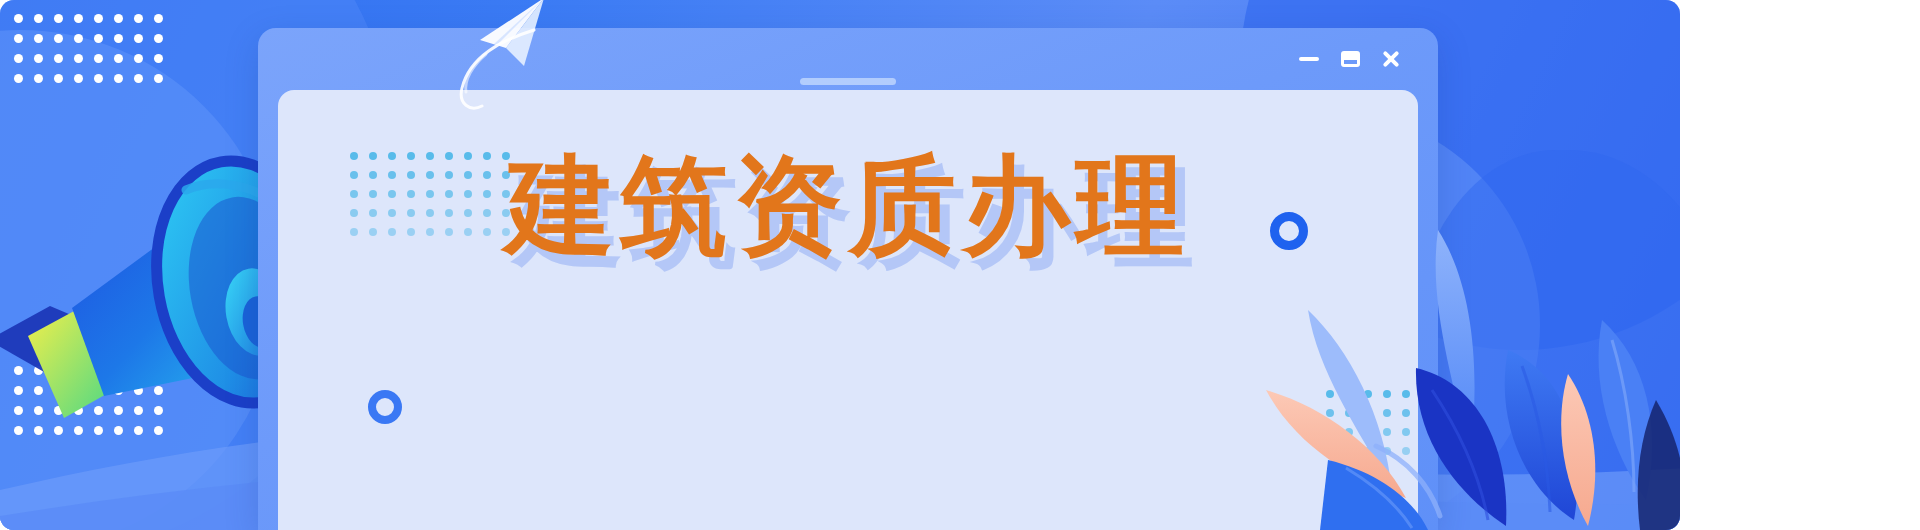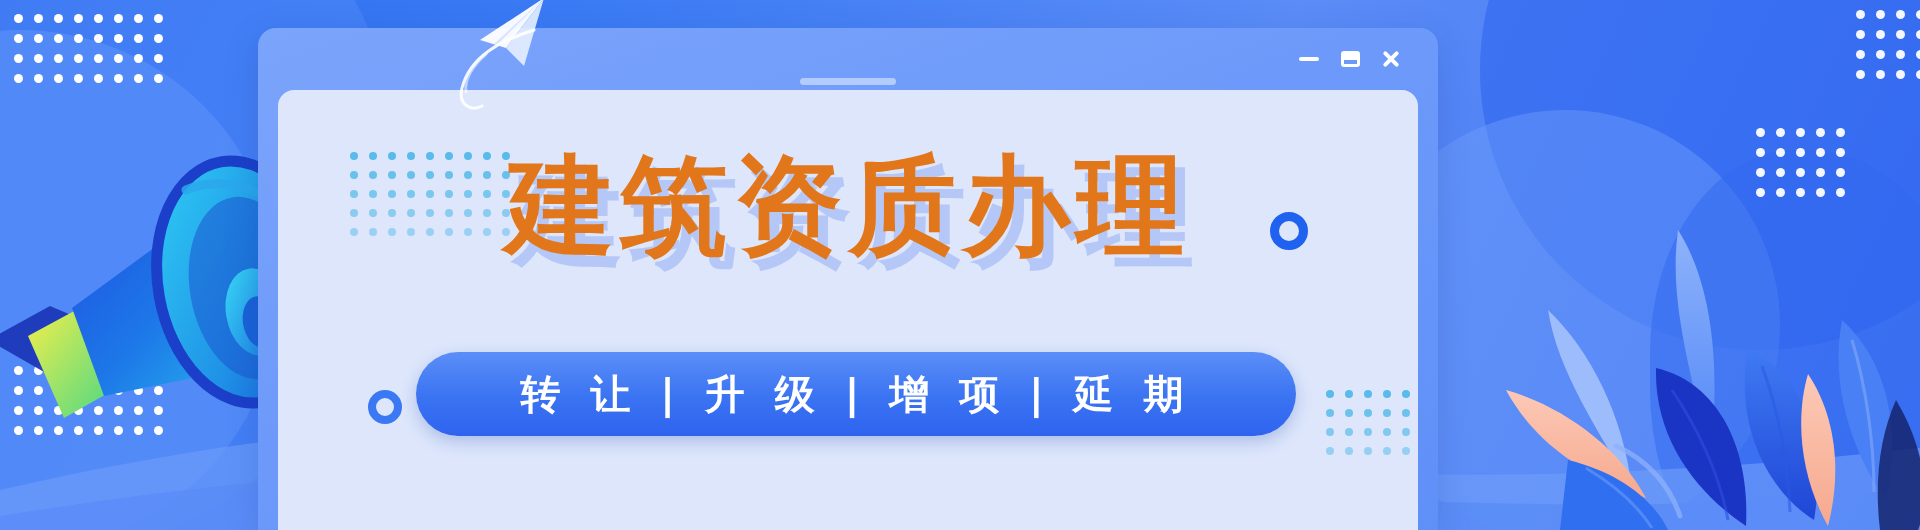--- a/index.html
+++ b/index.html
@@ -1,22 +1,23 @@
 <!DOCTYPE html>
 <html><head>
 <meta charset="utf-8">
 <style>
   html,body{margin:0;padding:0;background:#fff;}
   body{font-family:"Liberation Sans","DejaVu Sans",sans-serif;}
 
   #banner{
     position:relative;
-    width:1920px;height:530px;
+    width:1680px;height:530px;
     overflow:hidden;
     background:linear-gradient(115deg,#2f6ef0 0%,#3b7bf4 28%,#5b8cf7 60%,#4d7ff5 80%,#3f72f2 100%);
+    border-radius:14px;
   }
 
   
   .bg-blob{position:absolute;border-radius:50%;pointer-events:none;}
   .blob-a{left:-360px;top:-200px;width:760px;height:760px;background:#4f86f7;opacity:.55;}
   .blob-b{left:-240px;top:30px;width:520px;height:520px;background:#5f94f9;opacity:.55;}
   .blob-c{right:-120px;top:-210px;width:560px;height:560px;background:#2a63ee;opacity:.55;}
   .blob-d{right:140px;top:110px;width:430px;height:430px;background:#6f9dfa;opacity:.45;}
   .blob-e{right:-60px;top:150px;width:330px;height:460px;background:#2f68ef;opacity:.5;border-radius:46% 54% 50% 50%;}
 
@@ -349,23 +350,20 @@
           <i style="left: 38px; top: 57px; width: 8px; height: 8px; background: rgb(73, 182, 232); opacity: 0.478125;"></i>
           <i style="left: 57px; top: 57px; width: 8px; height: 8px; background: rgb(73, 182, 232); opacity: 0.478125;"></i>
           <i style="left: 76px; top: 57px; width: 8px; height: 8px; background: rgb(73, 182, 232); opacity: 0.478125;"></i>
         </div>
 
       <div class="ring" id="ring-top-right"></div>
       <div class="ring" id="ring-left-pill"></div>
 
       <div id="title">建筑资质办理</div>
 
-      <button id="cta-button">
-        <span id="cta-label">转 让 | 升 级 | 增 项 | 延 期</span>
-      </button>
 
     </div>
   </div>
 
   <svg id="paper-plane" viewBox="0 0 170 120">
     <path d="M112,4 L48,46 L74,54 Z" fill="#ffffff" opacity=".95"></path>
     <path d="M112,4 L74,54 L92,72 Z" fill="#e6efff" opacity=".9"></path>
     <path d="M112,4 L62,50 L66,50 Z" fill="#cfe0ff" opacity=".8"></path>
     <path d="M102,36 C70,46 38,62 30,94 C26,110 38,118 50,112" fill="none" stroke="#ffffff" stroke-width="3" stroke-linecap="round" opacity=".9"></path>
     <path d="M54,60 C40,72 32,86 34,98" fill="none" stroke="#ffffff" stroke-width="3" stroke-linecap="round" opacity=".55"></path>

